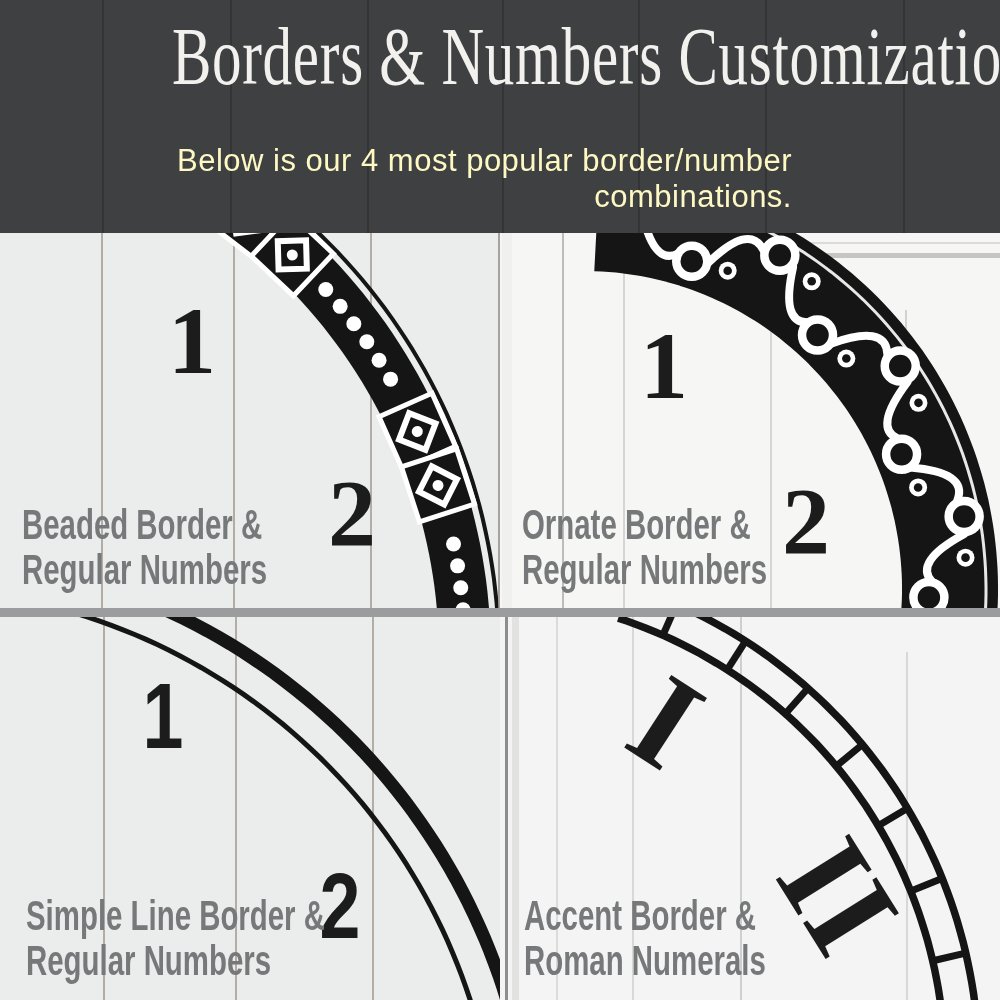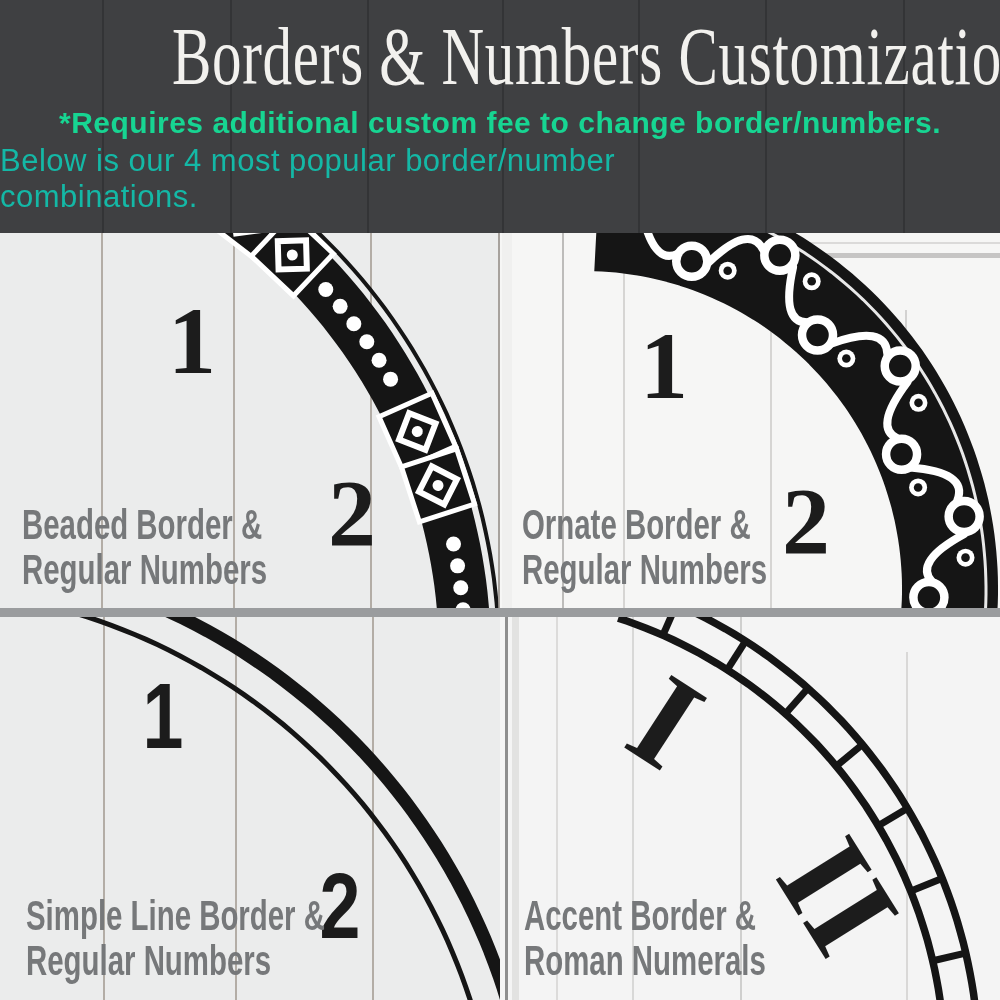--- a/index.html
+++ b/index.html
@@ -14,22 +14,22 @@
   .title{
     display:inline-block;font-family:"Liberation Serif",serif;font-weight:400;
     font-size:82px;line-height:1;color:#f2f1ee;letter-spacing:1px;
     transform:scaleX(.72);transform-origin:center top;white-space:nowrap;
   }
   .note-green{
     position:absolute;left:0;top:106px;width:1000px;text-align:center;
     font-size:30px;font-weight:700;color:#17d592;letter-spacing:.5px;
   }
   .note-gray{
-    position:absolute;left:0;top:143px;width:792px;text-align:left;
-    font-size:31px;font-weight:400;color:#14b8a6;letter-spacing:.5px;
+    position:absolute;left:0;top:143px;width:792px;text-align:right;
+    font-size:31px;font-weight:400;color:#fef9c3;letter-spacing:.5px;
   }
   
   .wall{position:absolute;overflow:hidden;}
   .wall.q1{left:0;top:233px;width:500px;height:375px;background:#ebecec;}
   .wall.q2{left:500px;top:233px;width:500px;height:375px;background:#f6f6f5;}
   .wall.q3{left:0;top:617px;width:500px;height:383px;background:#ebecec;}
   .wall.q4{left:500px;top:617px;width:500px;height:383px;background:#f4f4f4;}
   .seam-v{position:absolute;top:0;height:100%;}
   .seam-h{position:absolute;left:0;}
   .svg-layer{position:absolute;left:0;top:0;}
@@ -56,21 +56,20 @@
 
   <div class="header">
     <div class="header-seam" style="left:102px"></div>
     <div class="header-seam" style="left:230px"></div>
     <div class="header-seam" style="left:367px"></div>
     <div class="header-seam" style="left:502px"></div>
     <div class="header-seam" style="left:638px"></div>
     <div class="header-seam" style="left:765px"></div>
     <div class="header-seam" style="left:903px"></div>
     <div class="title-wrap"><span class="title">Borders &amp; Numbers Customizations</span></div>
-    <div class="note-green">*Requires additional custom fee to change border/numbers.</div>
     <div class="note-gray">Below is our 4 most popular border/number combinations.</div>
   </div>
 
   <div class="wall q1">
     <div class="seam-v" style="left:101px;width:2px;background:#8d8378;opacity:.6"></div>
     <div class="seam-v" style="left:233px;width:2px;background:#8d8378;opacity:.6"></div>
     <div class="seam-v" style="left:370px;width:2px;background:#8d8378;opacity:.6"></div>
     <svg id="svg-q1" class="svg-layer" width="500" height="375" viewBox="0 0 500 375">
         <path d="M205.5 -45.1L215.3 -38.9L224.9 -32.5L234.3 -25.8L243.7 -19.0L252.8 -12.0L261.9 -4.8L270.8 2.6L279.5 10.2L288.1 18.0L296.5 25.9L304.7 34.0L312.7 42.3L320.6 50.8L328.3 59.4L335.9 68.2L343.2 77.1L350.3 86.2L357.3 95.4L364.1 104.8L370.6 114.3L377.0 124.0L383.2 133.8L389.1 143.7L394.9 153.7L400.4 163.9L405.7 174.1L410.8 184.5L415.7 195.0L420.4 205.5L424.8 216.2L429.0 227.0L433.0 237.8L436.8 248.8L440.3 259.8L443.6 270.8L446.7 282.0L449.5 293.2L452.1 304.5L454.5 315.8L456.6 327.1L458.5 338.6L460.2 350.0L461.6 361.5L462.7 373.0L463.7 384.5" stroke="#151515" stroke-width="52" fill="none"></path>
         <path d="M223.5 -74.0L233.9 -67.3L244.1 -60.5L254.1 -53.5L264.0 -46.2L273.8 -38.8L283.4 -31.1L292.8 -23.3L302.1 -15.2L311.2 -7.0L320.1 1.5L328.8 10.1L337.4 18.9L345.7 27.9L353.9 37.0L361.9 46.3L369.7 55.8L377.3 65.5L384.7 75.3L391.8 85.2L398.8 95.3L405.6 105.6L412.1 115.9L418.4 126.5L424.5 137.1L430.4 147.9L436.1 158.8L441.5 169.8L446.7 180.9L451.6 192.2L456.3 203.5L460.8 214.9L465.0 226.4L469.0 238.0L472.8 249.7L476.3 261.5L479.6 273.3L482.6 285.2L485.3 297.2L487.8 309.2L490.1 321.2L492.1 333.4L493.9 345.5L495.3 357.7L496.6 369.9L497.6 382.1" stroke="#151515" stroke-width="4" fill="none"></path>

